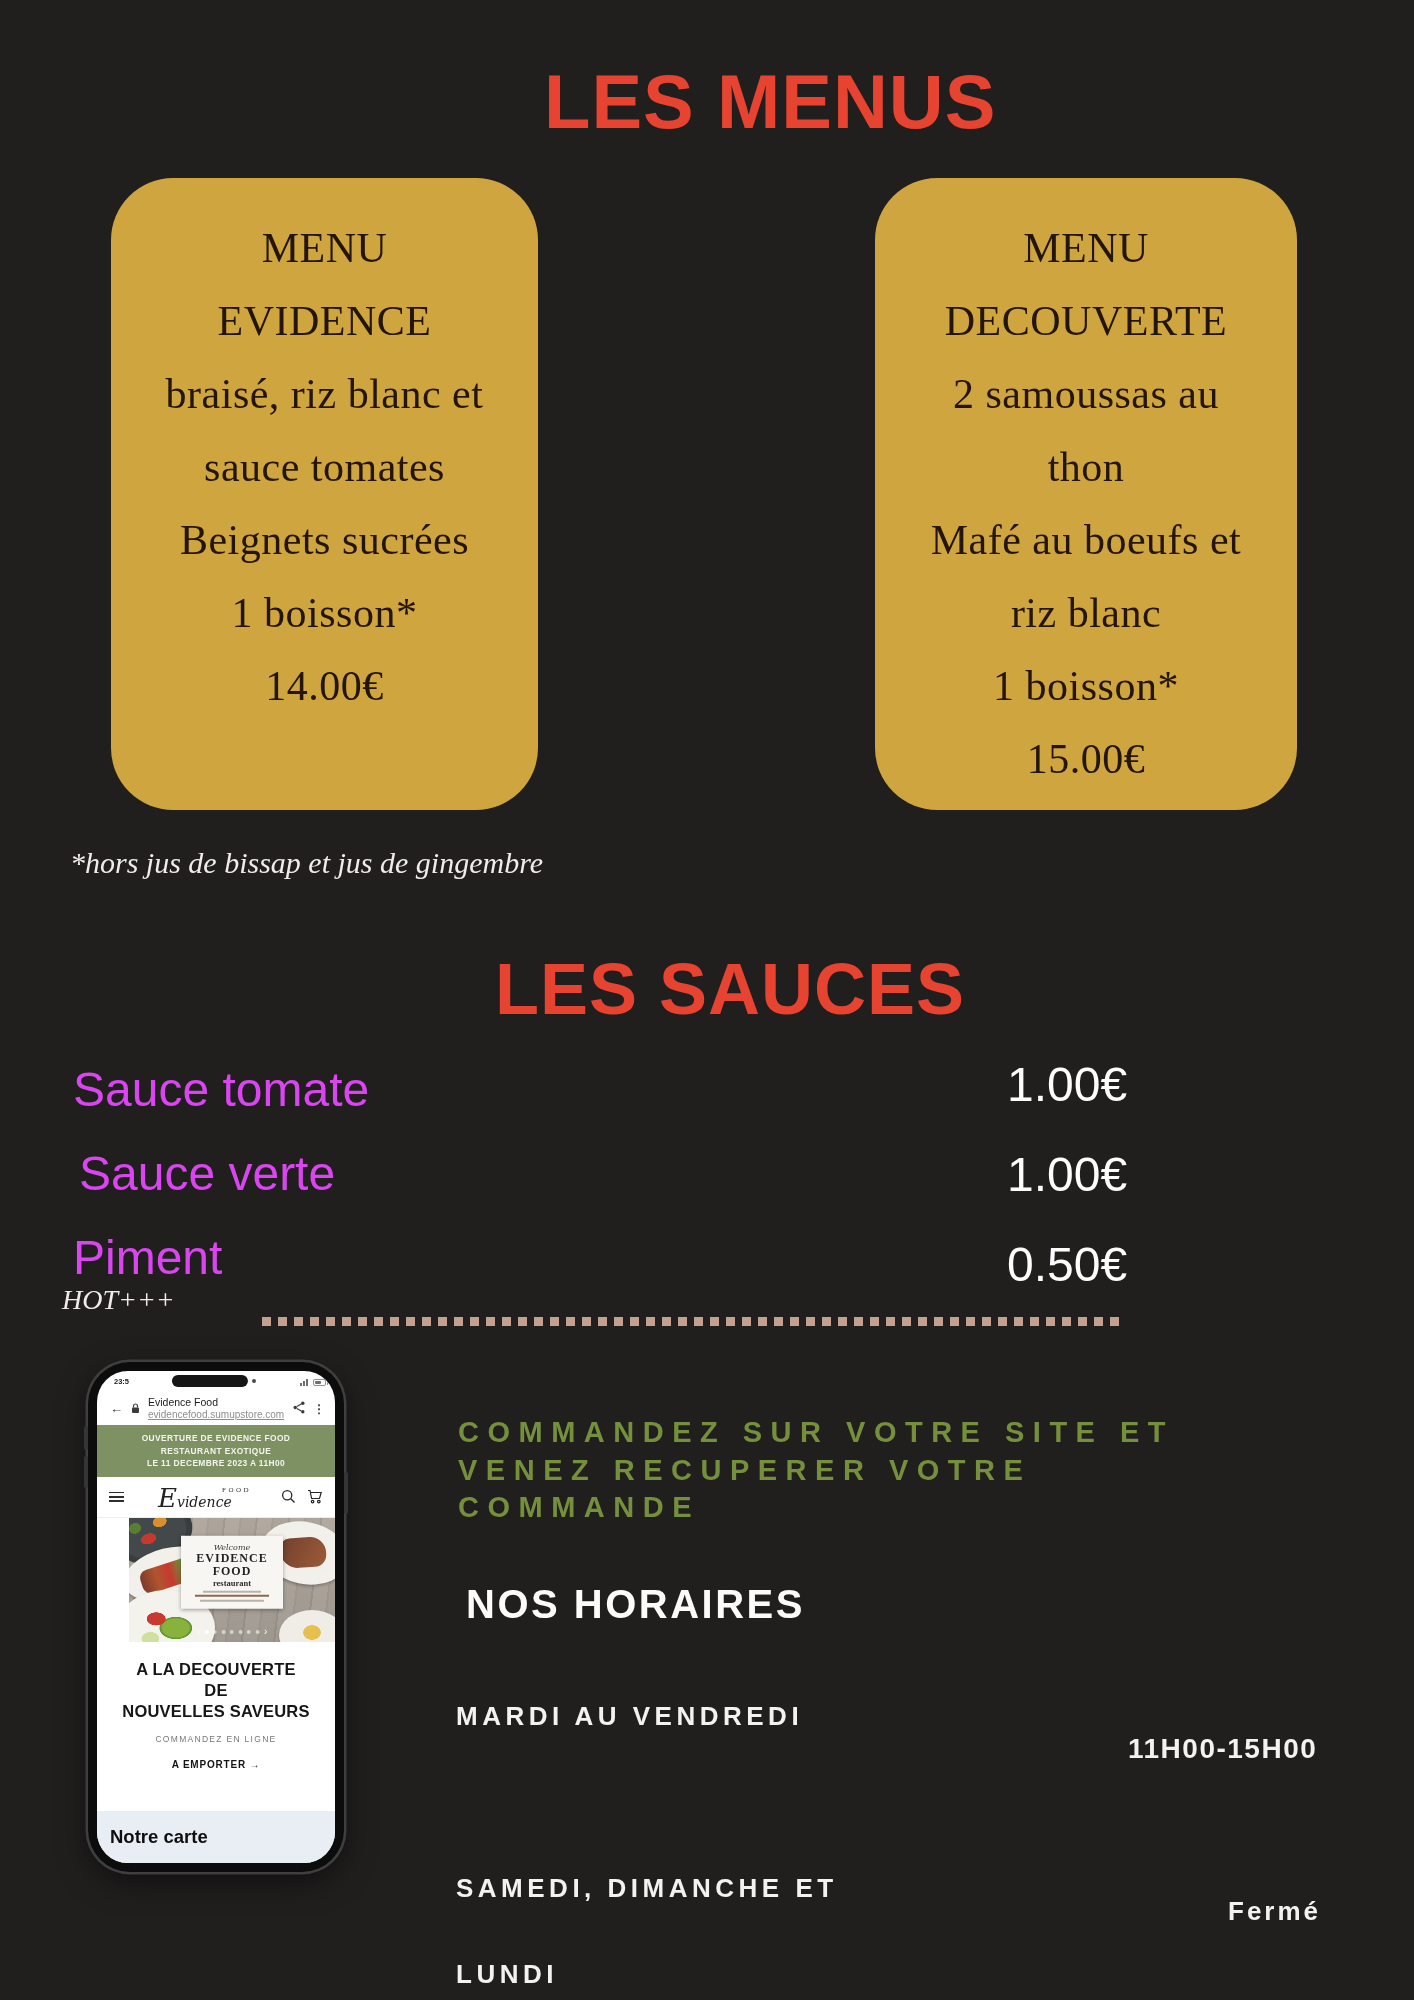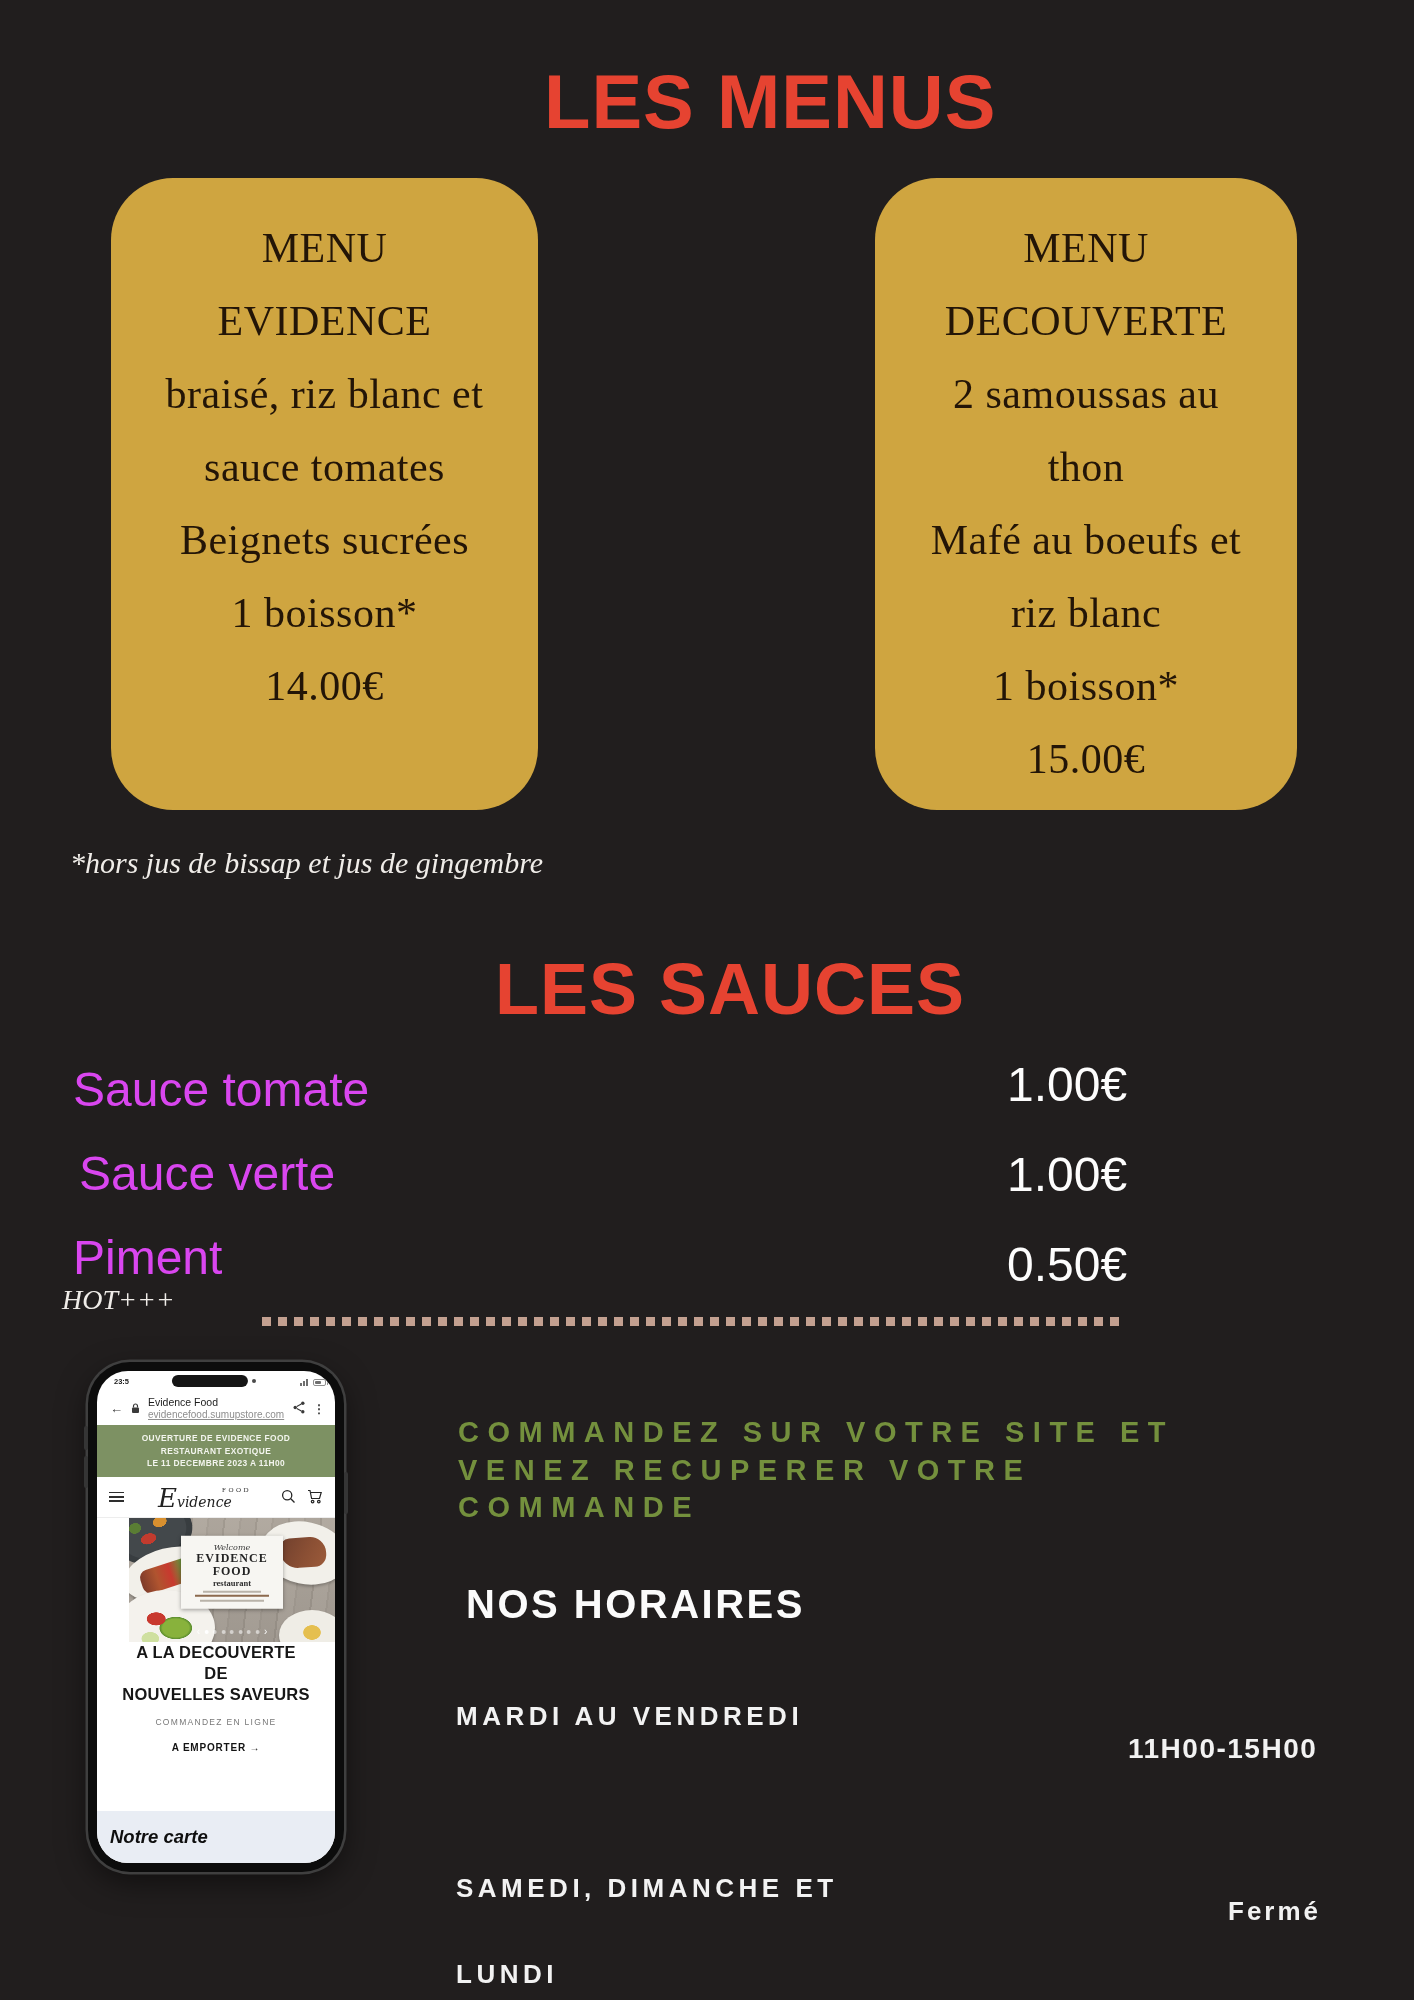--- a/index.html
+++ b/index.html
@@ -179,26 +179,26 @@
   .hc-welcome { font-family:"DejaVu Serif", serif; font-style:italic; font-size:8px; color:#3a3a3a; }
   .hc-title { font-family:"Liberation Serif", serif; font-weight:700; font-size:12px; letter-spacing:1px; color:#232323; line-height:13px; }
   .hc-sub { font-family:"Liberation Serif", serif; font-weight:700; font-size:8.5px; color:#2e2e2e; }
   .hc-bar { height:2px; background:#b9b3a9; margin:2.5px auto 0; }
   .hc-bar.b1 { width:58px; } .hc-bar.b2 { width:74px; background:#8c6a4e; } .hc-bar.b3 { width:64px; }
   .dots-row { position:absolute; left:50%; bottom:5px; transform:translateX(-50%); display:flex; align-items:center; gap:4.5px; }
   .chev { color:#fff; font-size:10px; line-height:1; opacity:.95; }
   .dot { width:4px; height:4px; border-radius:50%; background:rgba(255,255,255,.55); }
   .dot.active { background:#ffffff; }
   
-  .headline { flex:none; height:169px; text-align:center; background:#fff; }
+  .headline { flex:none; height:169px; text-align:center; padding-top:17px; background:#fff; }
   .hl { font-size:16.5px; font-weight:800; line-height:21px; color:#161616; letter-spacing:.2px; }
   .order-online { margin-top:12px; font-size:8.5px; letter-spacing:1.3px; color:#787878; font-weight:500; }
   .takeaway { margin-top:15px; font-size:10px; font-weight:800; letter-spacing:.8px; color:#141414; }
   
-  .carte { flex:1; background:#e9edf4; padding:15px 0 12px 13px;font-style:italic; }
+  .carte { flex:1; background:#e9edf4; padding:15px 0 12px 13px; }
   .carte-label { font-size:18.5px; font-weight:800; color:#0f0f0f; }
 </style>
 </head>
 <body>
 
 <div class="poster">
 
   <h1 class="menus-title">LES MENUS</h1>
 
   <section class="card card-left">

